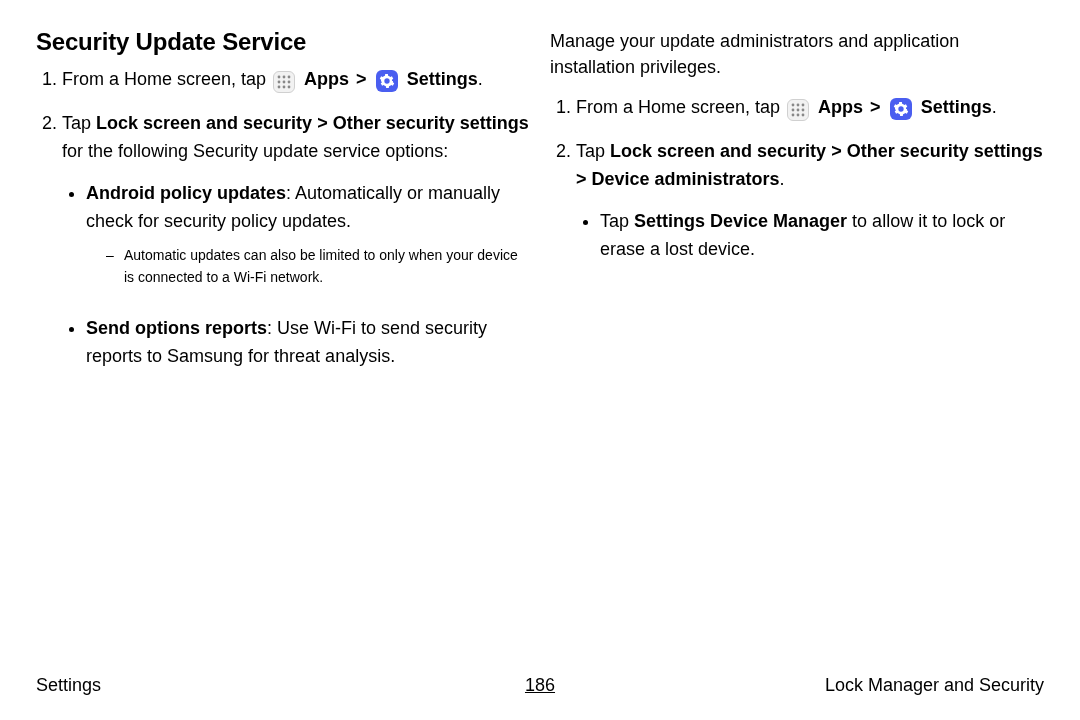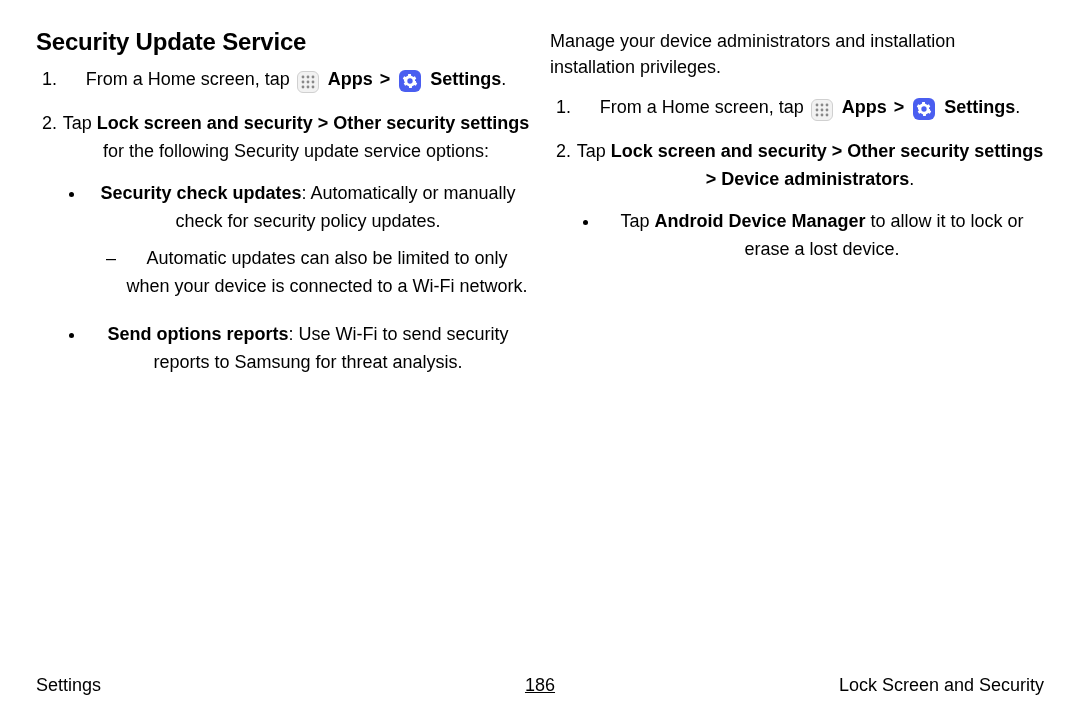--- a/index.html
+++ b/index.html
@@ -12,36 +12,36 @@
     display: flex; gap: 20px;
   }
   .col { flex: 1; min-width: 0; }
   h2.section-title {
     font-size: 24px; font-weight: 700; margin-bottom: 10px; letter-spacing: -0.2px;
   }
   p.intro {
     font-size: 18px; line-height: 1.45; margin-bottom: 14px;
   }
   ol.steps {
-    list-style: decimal; padding-left: 26px; text-align: center;
+    list-style: decimal; padding-left: 26px;
   }
   ol.steps > li {
     font-size: 18px; line-height: 1.55; margin-bottom: 16px;
   }
   ul.bullets {
     list-style: disc; padding-left: 24px; margin-top: 14px;
   }
   ul.bullets > li {
     font-size: 18px; line-height: 1.55; margin-bottom: 14px;
   }
   ul.dashes {
     list-style: none; padding-left: 20px; margin-top: 10px;
   }
   ul.dashes > li {
-    font-size: 18px; line-height: 1.55; position: relative; padding-left: 18px; margin-bottom: 20px;
+    font-size: 14px; line-height: 1.55; position: relative; padding-left: 18px; margin-bottom: 26px;
   }
   ul.dashes > li::before {
     content: "–"; position: absolute; left: 0; top: 0;
   }
   .b { font-weight: 700; }
   .chev { font-weight: 700; padding: 0 2px; }
   .icon {
     display: inline-flex; align-items: center; justify-content: center;
     width: 22px; height: 22px; border-radius: 6px; vertical-align: -4px;
     margin: 0 4px 0 2px;
@@ -96,35 +96,35 @@
               </svg>
           </span>
           <span class="b">Settings</span><span>.</span>
         </li>
 
         <li>
           <span>Tap </span><span class="b">Lock screen and security &gt; Other security settings</span><span> for the following Security update service options:</span>
 
           <ul class="bullets">
             <li>
-              <span class="b">Security check updates</span><span>: Automatically or manually check for security policy updates.</span>
+              <span class="b">Android policy updates</span><span>: Automatically or manually check for security policy updates.</span>
               <ul class="dashes">
                 <li>Automatic updates can also be limited to only when your device is connected to a Wi-Fi network.</li>
               </ul>
             </li>
             <li>
               <span class="b">Send options reports</span><span>: Use Wi-Fi to send security reports to Samsung for threat analysis.</span>
             </li>
           </ul>
         </li>
       </ol>
     </div>
 
     <div class="col">
-      <p class="intro">Manage your device administrators and installation installation privileges.</p>
+      <p class="intro">Manage your update administrators and application installation privileges.</p>
 
       <ol class="steps">
         <li>
           <span>From a Home screen, tap </span>
           <span class="icon apps">
             <svg viewBox="0 0 14 14">
                 <g fill="#888">
               <circle cx="2" cy="2" r="1.4"></circle>
                   <circle cx="7" cy="2" r="1.4"></circle>
                   <circle cx="12" cy="2" r="1.4"></circle>
@@ -145,27 +145,27 @@
               </svg>
           </span>
           <span class="b">Settings</span><span>.</span>
         </li>
 
         <li>
           <span>Tap </span><span class="b">Lock screen and security &gt; Other security settings &gt; Device administrators</span><span>.</span>
 
           <ul class="bullets">
             <li>
-              <span>Tap </span><span class="b">Android Device Manager</span><span> to allow it to lock or erase a lost device.</span>
+              <span>Tap </span><span class="b">Settings Device Manager</span><span> to allow it to lock or erase a lost device.</span>
             </li>
           </ul>
         </li>
       </ol>
     </div>
 
   </div>
 
   <div class="footer">
     <span>Settings</span>
     <span class="center">186</span>
-    <span>Lock Screen and Security</span>
+    <span>Lock Manager and Security</span>
   </div>
 </div>
 
 </body></html>

